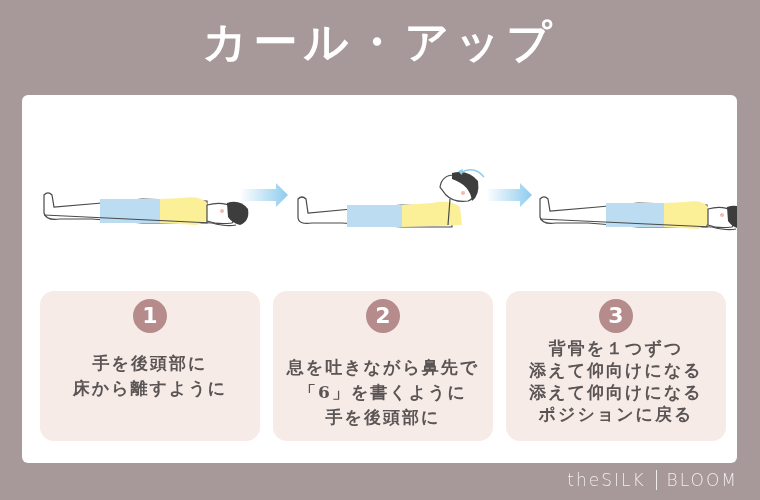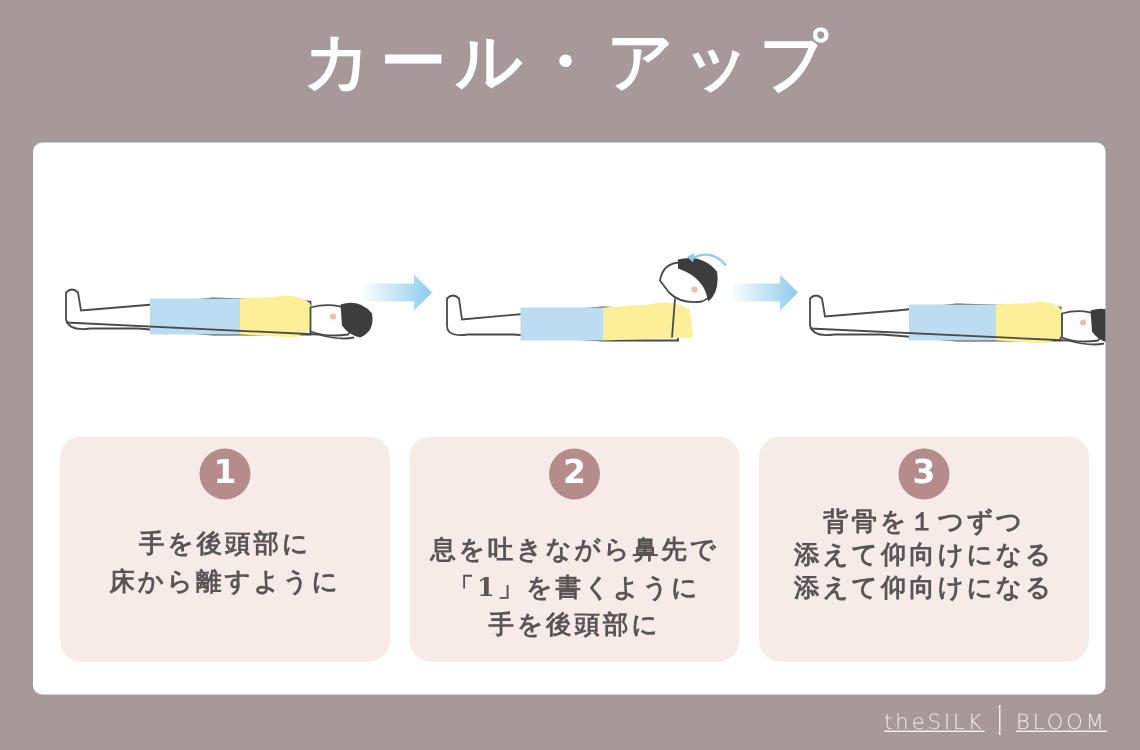--- a/index.html
+++ b/index.html
@@ -10,21 +10,21 @@
            font-family:"DejaVu Serif", serif; }
   .panel { position:absolute; left:22px; top:95px; width:715px; height:368px; background:#ffffff; border-radius:6px; }
   .illus { position:absolute; top:0; left:0; width:715px; height:190px; }
   .card { position:absolute; top:196px; height:150px; background:#f6ebe7; border-radius:14px; text-align:center; }
   .badge { position:absolute; left:50%; top:8px; width:34px; height:34px; margin-left:-17px; border-radius:50%;
            background:#b58b8b; color:#ffffff; font-family:"DejaVu Sans", sans-serif; font-weight:bold;
            font-size:22px; line-height:34px; text-align:center; }
   .card-text { position:absolute; left:0; right:0; color:#5a5454; font-size:17px; font-weight:bold;
                line-height:25px; letter-spacing:2px; }
   .footer { position:absolute; right:22px; top:470px; color:#f1ecec; font-family:"DejaVu Sans", sans-serif;
-            font-size:14px; letter-spacing:2px; font-weight:300;text-decoration:underline; }
+            font-size:17px; letter-spacing:2px; font-weight:300; }
   .footer .sep { display:inline-block; width:1px; height:20px; background:#f1ecec; vertical-align:-4px; margin:0 10px; }
 </style>
 </head>
 <body>
 
 <div class="title">カール・アップ</div>
 
 <div class="panel">
   <svg class="illus" viewBox="0 0 715 190" width="715" height="190">
     <defs>
@@ -76,30 +76,31 @@
     <div class="card-text" style="top:60px;">
       <div>手を後頭部に</div>
       <div>床から離すように</div>
     </div>
   </div>
 
   <div class="card" style="left:251px; width:220px;">
     <div class="badge">2</div>
     <div class="card-text" style="top:40px;margin-top:24px;">
       <div>息を吐きながら鼻先で</div>
-      <div>「1」を書くように</div>
+      <div>「6」を書くように</div>
       <div>手を後頭部に</div>
     </div>
   </div>
 
   <div class="card" style="left:484px; width:220px;">
     <div class="badge">3</div>
     <div class="card-text" style="top:46px; line-height:22px;">
       <div>背骨を１つずつ</div>
       <div>添えて仰向けになる</div>
       <div>添えて仰向けになる</div>
+      <div>ポジションに戻る</div>
     </div>
   </div>
 </div>
 
 <div class="footer">
   <span>theSILK</span><span class="sep"></span><span>BLOOM</span>
 </div>
 
 </body></html>

